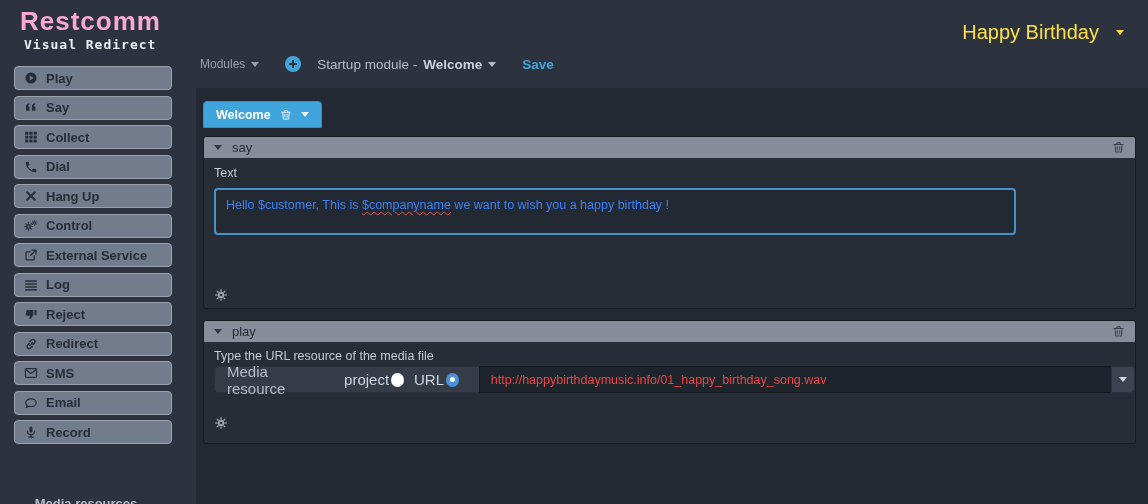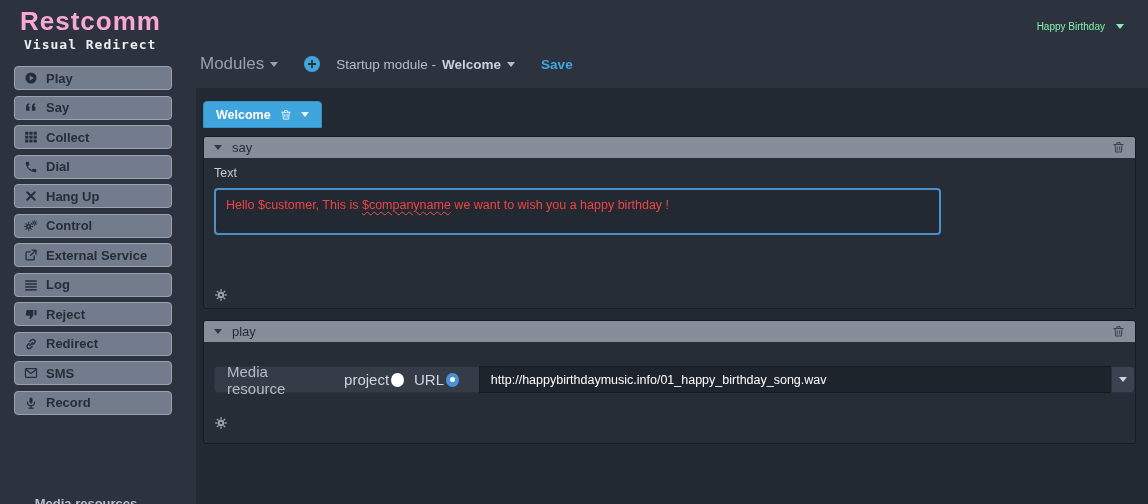--- a/index.html
+++ b/index.html
@@ -13,26 +13,26 @@
   .brand-name {
     font-family:Liberation Sans, sans-serif; font-weight:bold;
     font-size:26px; color:#f9a8d4; letter-spacing:1px; line-height:1;
   }
   .brand-sub {
     font-family:"DejaVu Sans Mono",monospace; font-weight:bold;
     font-size:13px; color:#eceef1; letter-spacing:1px; margin:3px 0 0 4px;
   }
   
   .project-menu {
-    position:absolute; right:24px; top:21px; color:#86efac; font-size:10px;
-    display:flex; align-items:center; gap:11px; cursor:pointer;
+    position:absolute; right:24px; top:21px; color:#fde047; font-size:20px;
+    display:flex; align-items:center; gap:17px; cursor:pointer;
   }
   
   .toolbar { position:absolute; left:200px; top:54px; height:20px; display:flex; align-items:center; }
-  .tb-modules { color:#98a0ac; font-size:17px; display:flex; align-items:center; gap:6px; cursor:pointer; }
+  .tb-modules { color:#98a0ac; font-size:12px; display:flex; align-items:center; gap:6px; cursor:pointer; }
   .plus-btn { width:16px; height:16px; border-radius:50%; background:#3fa5dc; position:relative; margin:0 16px 0 26px; cursor:pointer; }
   .plus-btn::before, .plus-btn::after { content:""; position:absolute; background:#2c333e; }
   .plus-btn::before { left:4px; top:7px; width:8px; height:2px; }
   .plus-btn::after  { left:7px; top:4px; width:2px; height:8px; }
   .tb-startup { color:#b6bdc7; font-size:13.5px; display:flex; align-items:center; gap:6px; cursor:pointer; margin-right:26px; }
   .tb-startup b { color:#c9d0d9; }
   .tb-save { color:#3fa7e1; font-size:13.5px; font-weight:600; cursor:pointer; }
   
   .caret { display:inline-block; width:0; height:0;
     border-left:4px solid transparent; border-right:4px solid transparent;
@@ -68,23 +68,23 @@
     height:21px; background:#878e99; border-radius:2px 2px 0 0;
     display:flex; align-items:center; gap:10px; padding:0 10px;
     color:#262d37; font-size:13px;
   }
   .panel-head .caret { border-top-color:#333a45; cursor:pointer; }
   .panel-trash { margin-left:auto; width:13px; height:13px; color:#3c434d; cursor:pointer; }
   .field-label { position:absolute; left:10px; font-size:12.5px; color:#c3cad3; }
   
   .say-text-label { top:29px; }
   .textarea {
-    position:absolute; left:10px; top:51px; width:727px; height:47px;
+    position:absolute; left:10px; top:51px; width:802px; height:47px;
     background:#232932; border:2px solid #4a90c9; border-radius:4px;
-    color:#ef4444; font-size:12.5px; padding:7px 10px; line-height:1.35;
+    color:#3b82f6; font-size:12.5px; padding:7px 10px; line-height:1.35;
     overflow:hidden; cursor:text;
   }
   .misspell { text-decoration:underline wavy #d9534f; text-decoration-thickness:1px; text-underline-offset:2px; }
   .lookup-btn {
     position:absolute; right:11px; top:110px; height:26px; padding:0 12px;
     background:#4a515e; border:1px solid #5a6373; border-radius:4px;
     color:#e4e8ee; font-size:12.5px; display:flex; align-items:center; gap:8px; cursor:pointer;
   }
   .gear-btn { position:absolute; left:10px; width:14px; height:14px; color:#9aa3ae; cursor:pointer; }
   .say-gear { top:151px; }
@@ -96,21 +96,21 @@
     border-radius:4px 0 0 4px; display:flex; align-items:center;
     padding:0 12px; gap:2px; font-size:15px;
   }
   .addon-label { color:#b4bcc6; margin-right:20px; }
   .radio-label { color:#d0d6dd; cursor:pointer; }
   .radio { width:14px; height:14px; border-radius:50%; background:#fff; cursor:pointer; position:relative; margin-right:8px; }
   .radio.checked { background:#4a91d9; }
   .radio.checked::after { content:""; position:absolute; left:4.5px; top:4.5px; width:5px; height:5px; border-radius:50%; background:#fff; }
   .url-input {
     width:659px; background:#1e242c; border:1px solid #161b22; border-right:none;
-    color:#ffffff; font-size:12.5px; padding:0 11px; outline:none;
+    color:#ef4444; font-size:12.5px; padding:0 11px; outline:none;
     font-family:"Liberation Sans","DejaVu Sans",sans-serif;
   }
   .dd-btn {
     width:25px; background:#3c4350; border:1px solid #2b313b; border-radius:0 4px 4px 0;
     display:flex; align-items:center; justify-content:center; color:#cfd5dd; cursor:pointer;
   }
   .play-gear { top:95px; }
   svg { display:block; }
   .hidden-defs { position:absolute; width:0; height:0; overflow:hidden; }
 </style>
@@ -327,20 +327,26 @@
   </div>
 
 
   <div class="sb-btn">
     <svg class="sb-icon" viewBox="0 0 24 24" fill="currentColor">
         <use href="#sym-envelope-icon"></use>
       </svg>
     <span class="sb-label">SMS</span>
   </div>
 
+  <div class="sb-btn">
+    <svg class="sb-icon" viewBox="0 0 24 24" fill="currentColor">
+        <use href="#sym-comment-icon"></use>
+      </svg>
+    <span class="sb-label">Email</span>
+  </div>
 
   <div class="sb-btn">
     <svg class="sb-icon" viewBox="0 0 24 24" fill="currentColor">
         <use href="#sym-microphone-icon"></use>
       </svg>
     <span class="sb-label">Record</span>
   </div>
 </div>
 
 <div class="sb-footer">Media resources</div>
@@ -373,20 +379,21 @@
   </div>
 
   <div class="panel panel-play">
     <div class="panel-head">
       <span class="caret"></span>
       <span>play</span>
       <svg class="panel-trash" viewBox="0 0 24 24">
           <use href="#sym-trash-icon"></use>
         </svg>
     </div>
+    <div class="field-label play-url-label">Type the URL resource of the media file</div>
     <div class="media-row">
       <div class="addon">
         <span class="addon-label">Media resource</span>
         <span class="radio-label">project</span>
         <span class="radio"></span>
         <span class="radio-label">URL</span>
         <span class="radio checked"></span>
       </div>
       <input class="url-input" type="text" value="http://happybirthdaymusic.info/01_happy_birthday_song.wav" style="">
       <div class="dd-btn">

